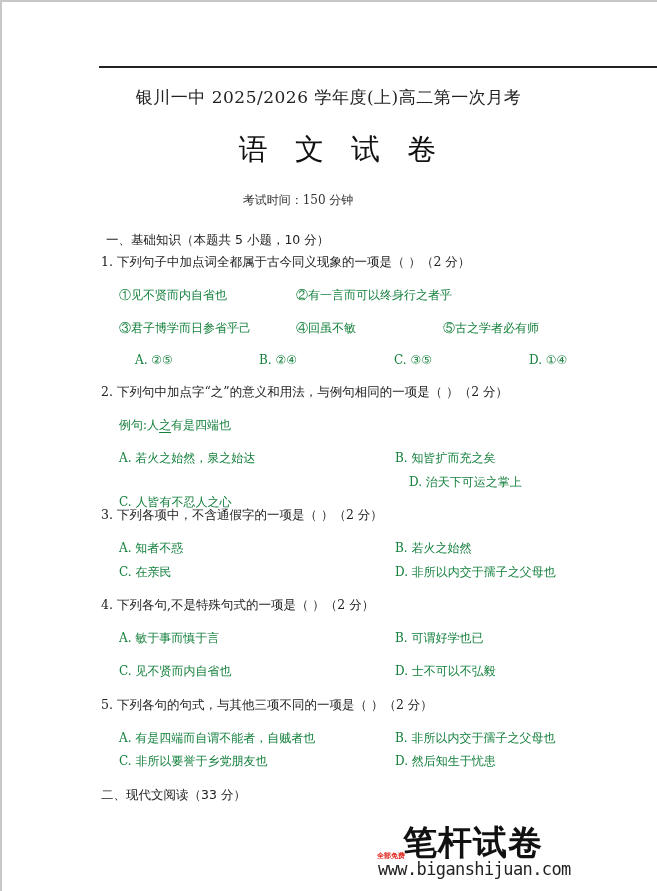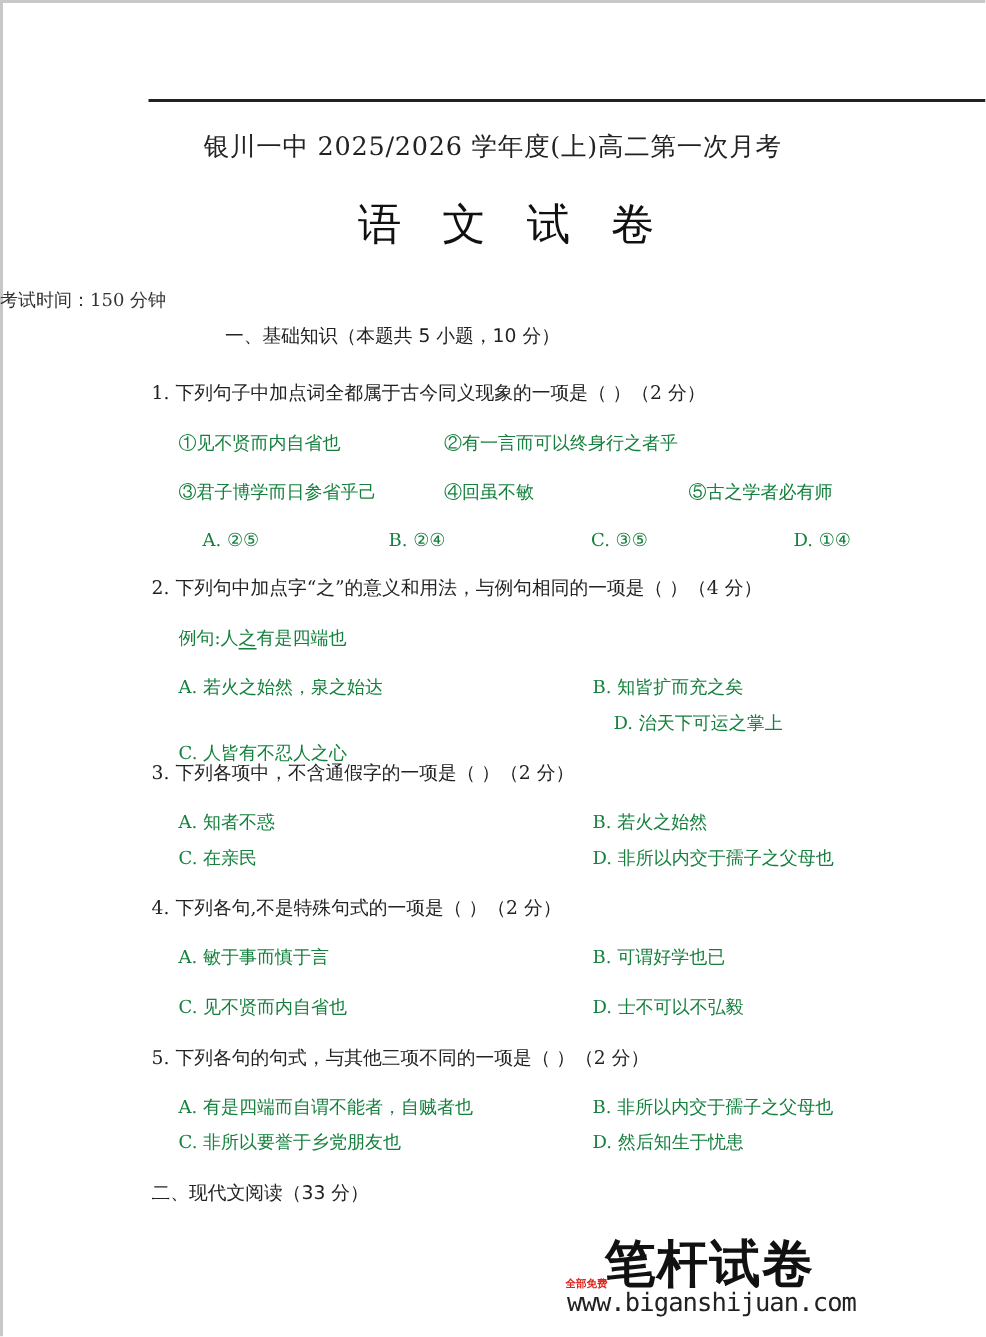--- a/index.html
+++ b/index.html
@@ -30,21 +30,21 @@
     left: 0; width: 657px; top: 86px; text-align: center;
     font-size: 17px; letter-spacing: 0.5px; color: #222;
     font-family: "DejaVu Serif", serif;
   }
   .exam-title {
     left: 0; width: 684px; top: 130px; text-align: center;
     font-size: 29px; letter-spacing: 9px; font-weight: normal; color: #111;
     font-family: "DejaVu Sans", sans-serif;
   }
   .exam-time {
-    left: 0; width: 596px; top: 192px; 
+    left: 0; width: 596px; top: 192px; text-align: center;
     font-size: 12px; color: #333;
   }
   .section-heading {
     font-family: "DejaVu Sans", sans-serif;
     font-size: 12.5px; color: #222; font-weight: normal;
   }
   .q-stem {
     font-size: 12.5px; color: #222;
   }
   .opt {
@@ -70,39 +70,39 @@
 <body>
 
 <div class="page-edge-top"></div>
 <div class="page-edge-left"></div>
 <div class="header-rule"></div>
 
 <div class="abs exam-header">银川一中 2025/2026 学年度(上)高二第一次月考</div>
 <div class="abs exam-title">语 文 试 卷</div>
 <div class="abs exam-time">考试时间：150 分钟</div>
 
-<div class="abs section-heading" style="left:106px; top:216px;margin-left:44px;">一、基础知识（本题共 5 小题，10 分）</div>
+<div class="abs section-heading" style="left:106px; top:232px;">一、基础知识（本题共 5 小题，10 分）</div>
 
 <div class="abs q-stem" style="left:101px; top:254px;">
   <span>1.</span>
   <span>下列句子中加点词全都属于古今同义现象的一项是（  ）（2 分）</span>
 </div>
 <div class="abs opt" style="left:119px; top:287px;">①见不贤而内自省也</div>
 <div class="abs opt" style="left:296px; top:287px;">②有一言而可以终身行之者乎</div>
 <div class="abs opt" style="left:119px; top:320px;">③君子博学而日参省乎己</div>
 <div class="abs opt" style="left:296px; top:320px;">④回虽不敏</div>
-<div class="abs opt" style="left:443px; top:320px;margin-left:16px;">⑤古之学者必有师</div>
+<div class="abs opt" style="left:443px; top:320px;">⑤古之学者必有师</div>
 <div class="abs opt" style="left:119px; top:353px;margin-left:16px;">A. ②⑤</div>
 <div class="abs opt" style="left:259px; top:353px;">B. ②④</div>
 <div class="abs opt" style="left:394px; top:353px;">C. ③⑤</div>
 <div class="abs opt" style="left:529px; top:353px;">D. ①④</div>
 
 <div class="abs q-stem" style="left:101px; top:384px;">
   <span>2.</span>
-  <span>下列句中加点字“之”的意义和用法，与例句相同的一项是（  ）（4 分）</span>
+  <span>下列句中加点字“之”的意义和用法，与例句相同的一项是（  ）（2 分）</span>
 </div>
 <div class="abs opt" style="left:119px; top:417px;">
   <span>例句:人</span><span class="dot-word">之</span><span>有是四端也</span>
 </div>
 <div class="abs opt" style="left:119px; top:450px;">A. 若火之始然，泉之始达</div>
 <div class="abs opt" style="left:395px; top:450px;">B. 知皆扩而充之矣</div>
 <div class="abs opt" style="left:119px; top:494px;">C. 人皆有不忍人之心</div>
 <div class="abs opt" style="left:395px; top:474px;margin-left:14px;">D. 治天下可运之掌上</div>
 
 <div class="abs q-stem" style="left:101px; top:507px;">

